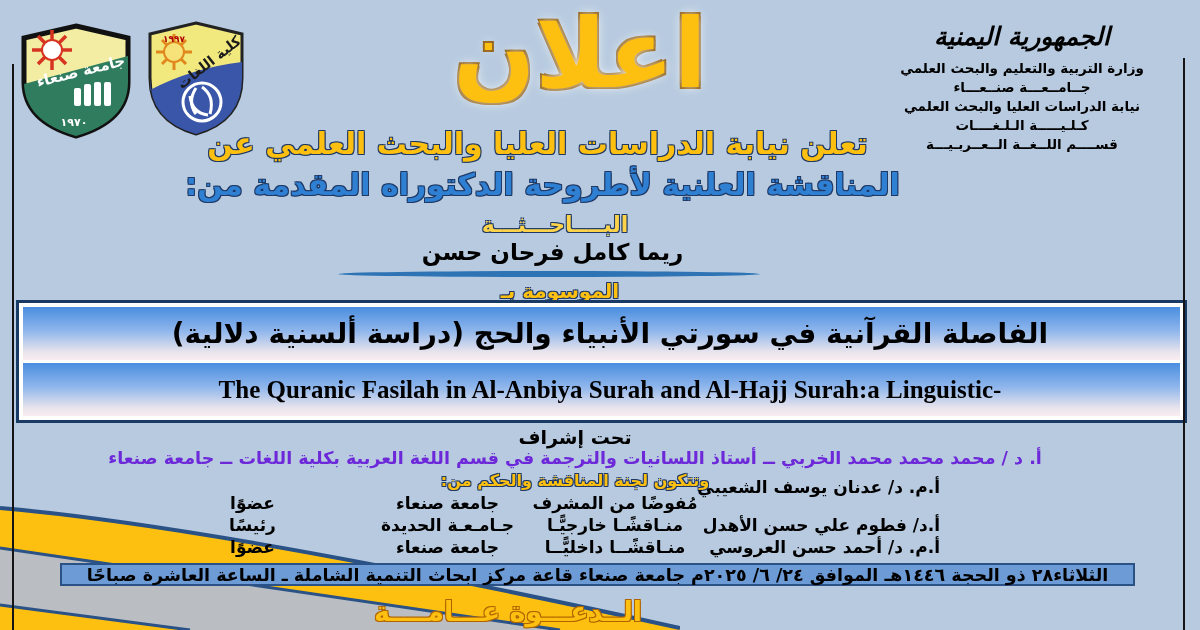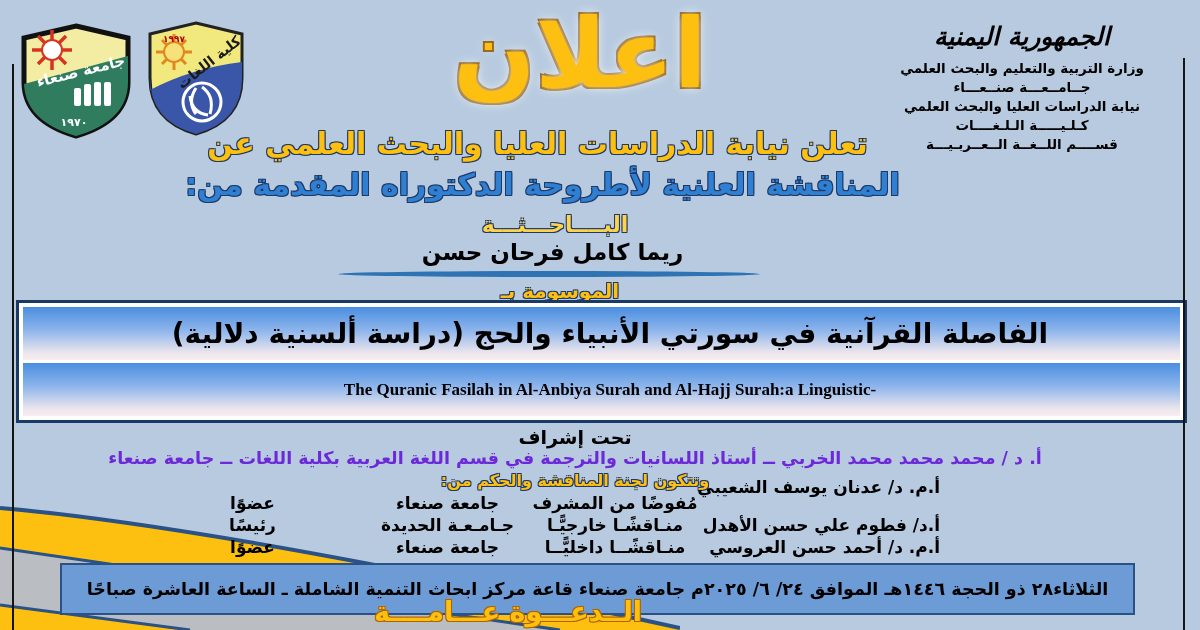--- a/index.html
+++ b/index.html
@@ -22,33 +22,33 @@
   .line1{top:126px;left:0;width:1075px;font-size:30px;font-weight:bold;color:#fdc010;}
   .line2{top:167px;left:0;width:1085px;font-size:30px;font-weight:bold;color:#2f7fd3;}
   .researcher-label{top:212px;left:0;width:1110px;font-size:22px;font-weight:bold;color:#fdd34a;}
   .researcher-name{top:239px;left:0;width:1105px;font-size:23px;font-weight:bold;color:#000;}
   .name-underline{top:271px;left:338px;width:422px;height:6px;background:#2e74b5;border-radius:50%;}
   .titled-label{top:279px;left:0;width:1120px;font-size:20px;font-weight:bold;color:#fdc010;}
   
   .title-box{top:300px;left:16px;width:1171px;height:123px;background:#fff;border:3px solid #1a3a66;box-sizing:border-box;padding:4px;display:flex;flex-direction:column;gap:3px;}
   .title-bar{flex:1;background:linear-gradient(180deg,#4a8ee0 0%,#8fb6ec 45%,#e9e4ec 85%,#f9edf0 100%);display:flex;align-items:center;justify-content:center;padding-left:17px;}
   .title-ar{font-size:28px;font-weight:bold;color:#000;}
-  .title-en{font-family:"Liberation Serif","DejaVu Serif",serif;font-size:17px;font-weight:bold;color:#000;line-height:27px;text-align:center;}
+  .title-en{font-family:"Liberation Serif","DejaVu Serif",serif;font-size:25px;font-weight:bold;color:#000;line-height:27px;text-align:center;}
   
   .supervision-heading{top:426px;left:0;width:1150px;font-size:19px;font-weight:bold;color:#000;}
   .supervisor-line{top:448px;left:0;width:1150px;font-size:17.5px;font-weight:bold;color:#6d28d9;}
   .committee-heading{top:471px;left:0;width:1150px;font-size:16px;font-weight:bold;color:#fdc010;}
   
   .crow{height:22px;font-size:17px;font-weight:bold;color:#000;}
   .c-name{left:620px;width:320px;text-align:right;}
   .c-role{left:510px;width:210px;text-align:center;}
   .c-univ{left:360px;width:175px;text-align:center;}
   .c-pos{left:185px;width:135px;text-align:center;}
   
-  .event-bar{top:563px;left:60px;width:1075px;height:52px;background:#6d9bd6;border:2px solid #2a5286;box-sizing:border-box;display:flex;align-items:center;justify-content:center;}
+  .event-bar{top:563px;left:60px;width:1075px;height:23px;background:#6d9bd6;border:2px solid #2a5286;box-sizing:border-box;display:flex;align-items:center;justify-content:center;}
   .event-bar span{font-size:17.5px;font-weight:bold;color:#000;white-space:nowrap;}
   .invitation{top:596px;left:0;width:1016px;font-size:27px;font-weight:bold;color:#fdc010;}
   
   .vline{width:2px;background:#141414;}
   .vline.left{left:12px;top:64px;height:566px;}
   .vline.right{left:1183px;top:58px;height:572px;}
   .corner-bands{left:0;top:495px;}
 </style>
 </head>
 <body>

